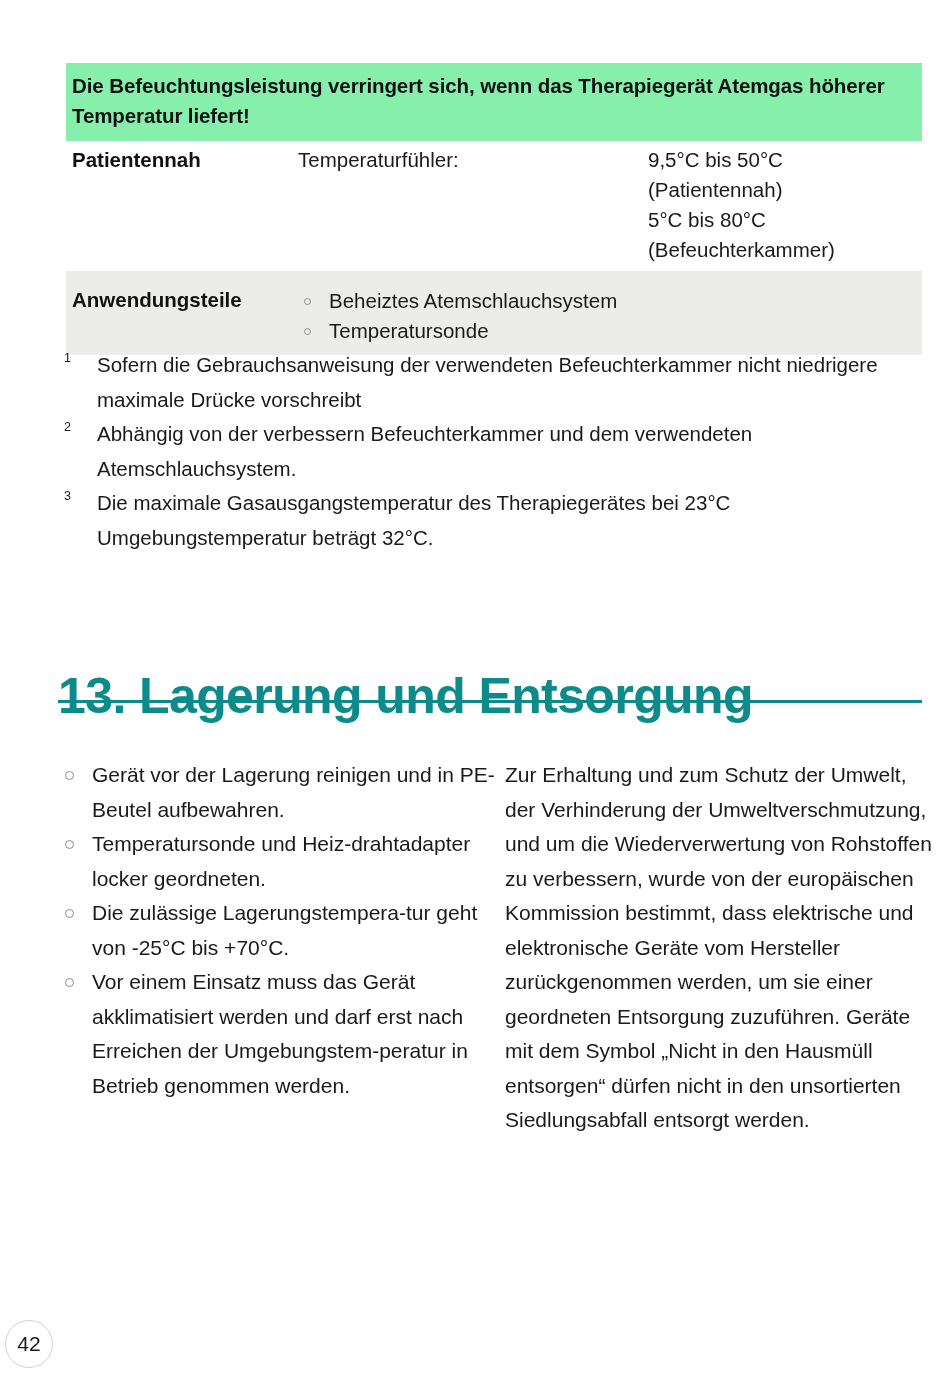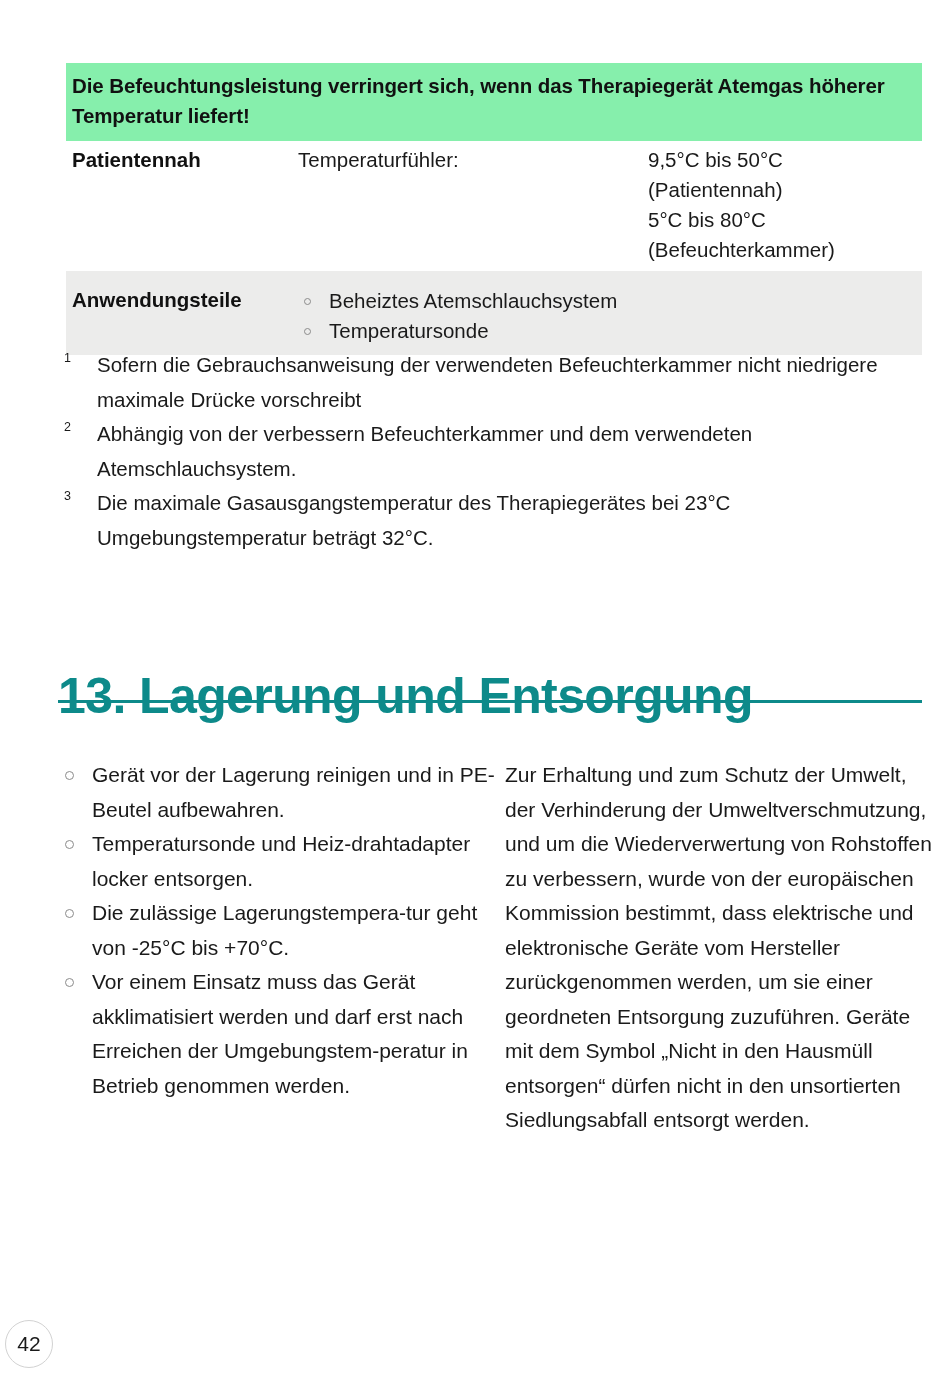--- a/index.html
+++ b/index.html
@@ -246,21 +246,21 @@
 </div>
 
 <h1 class="section-heading" style="color: rgb(13, 138, 138);">13. Lagerung und Entsorgung</h1>
 <div class="section-rule" style="background: rgb(13, 138, 138);"></div>
 
 <div class="columns">
 
   <div class="col-left">
     <ul class="bullet-list">
       <li>Gerät vor der Lagerung reinigen und in PE-Beutel aufbewahren.</li>
-      <li>Temperatursonde und Heiz-drahtadapter locker entsorgen.</li>
+      <li>Temperatursonde und Heiz-drahtadapter locker geordneten.</li>
       <li>Die zulässige Lagerungstempera-tur geht von -25°C bis +70°C.</li>
       <li>Vor einem Einsatz muss das Gerät akklimatisiert werden und darf erst nach Erreichen der Umgebungstem-peratur in Betrieb genommen werden.</li>
     </ul>
   </div>
 
   <div class="col-right">
     <p>Zur Erhaltung und zum Schutz der Umwelt, der Verhinderung der Umweltverschmutzung, und um die Wiederverwertung von Rohstoffen zu verbessern, wurde von der europäischen Kommission bestimmt, dass elektrische und elektronische Geräte vom Hersteller zurückgenommen werden, um sie einer geordneten Entsorgung zuzuführen. Geräte mit dem Symbol „Nicht in den Hausmüll entsorgen“ dürfen nicht in den unsortierten Siedlungsabfall entsorgt werden.</p>
   </div>
 
 </div>

